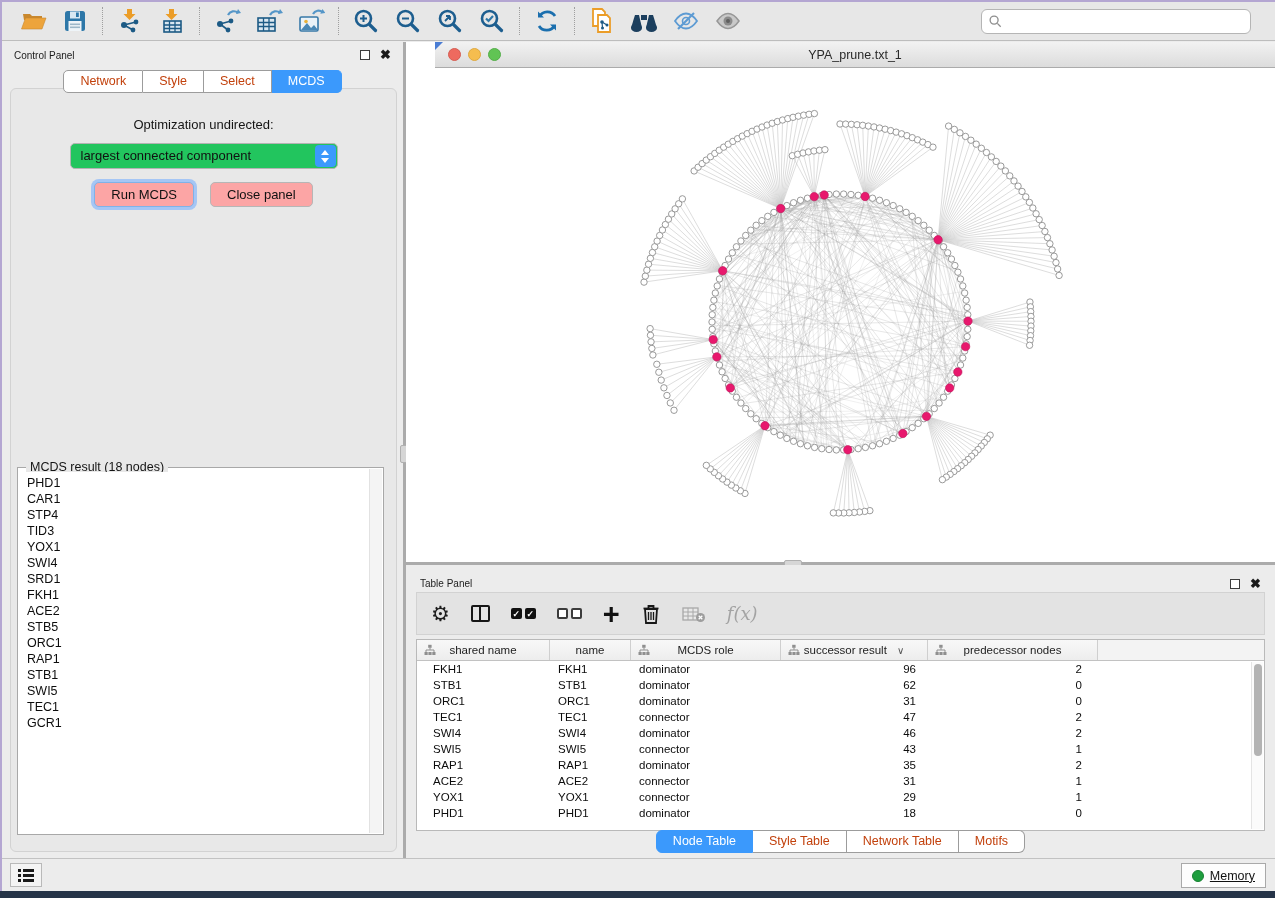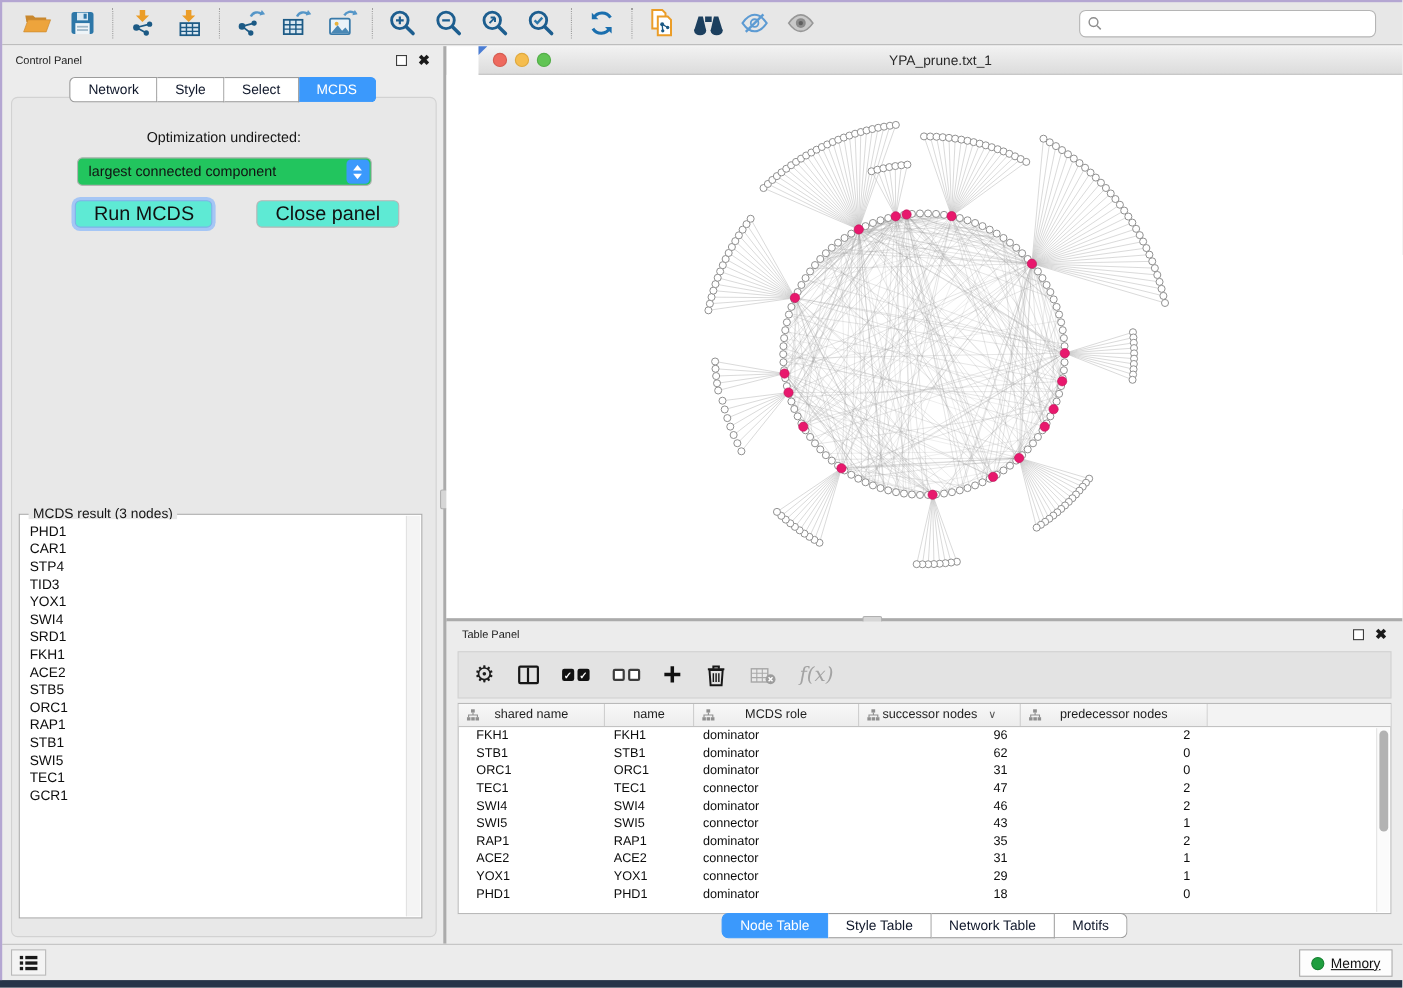--- a/index.html
+++ b/index.html
@@ -26,37 +26,37 @@
 
   
   .control-panel { position:absolute; left:2px; top:42px; width:401px; bottom:40px; background:#ececec; }
   .cp-titlebar { height:26px; display:flex; align-items:center; padding:0 12px; }
   .panel-title { font-size:10px; color:#1c1c1c; }
   .win-icons { margin-left:auto; display:flex; gap:10px; align-items:center; }
   .float-ic { width:10px; height:10px; border:1.5px solid #3d3d3d; background:#fff; }
   .close-ic { font-size:13px; font-weight:bold; color:#1a1a1a; line-height:10px; }
   .cp-tabs { display:flex; justify-content:center; position:relative; z-index:2; margin-top:2px;}
   .tab { height:23px; line-height:21px; padding:0 16px; background:#fff; border:1px solid #9c9c9c;
-    border-left-width:0; font-size:12.5px; color:#0f172a; }
+    border-left-width:0; font-size:12.5px; color:#c2410c; }
   .tab:first-child { border-left-width:1px; border-radius:5px 0 0 5px; }
   .tab:last-child { border-radius:0 5px 5px 0; }
   .tab.sel { background:#3b99fc; border-color:#3b99fc; color:#fff; }
   .cp-body { position:absolute; left:8px; right:6px; top:46px; bottom:6px; background:#e8e8e8;
     border:1px solid #d2d2d2; border-radius:6px; }
   .opt-label { text-align:center; margin-top:28px; font-size:13px; color:#151515; }
   .selectbox { width:268px; height:26px; margin:11px auto 0; background:#22c55e; border:1px solid #b3b3b3;
     border-radius:5px; display:flex; align-items:stretch; overflow:hidden; }
   .selectbox .sel-text { flex:1; font-size:13px; color:#111; line-height:24px; padding-left:10px; }
   .stepper { width:21px; background:#3b99fc; border-radius:4px; margin:1px; display:flex; flex-direction:column;
     align-items:center; justify-content:center; gap:3px; }
   .chev-up { width:0;height:0;border-left:4px solid transparent;border-right:4px solid transparent;border-bottom:5px solid #fff;}
   .chev-dn { width:0;height:0;border-left:4px solid transparent;border-right:4px solid transparent;border-top:5px solid #fff;}
   .btn-row { display:flex; justify-content:center; gap:16px; margin-top:13px; }
-  .pushbtn { height:25px; padding:0 16px; background:#5eead4; border:1px solid #b6b6b6; border-radius:5px;
-    font-size:18px; color:#111; line-height:23px;margin-left:24px; }
+  .pushbtn { height:25px; padding:0 16px; background:#fca5a5; border:1px solid #b6b6b6; border-radius:5px;
+    font-size:13px; color:#111; line-height:23px; }
   .pushbtn.focused { box-shadow:0 0 0 3px rgba(110,170,255,.55); border-color:#7fb2e8; }
   .groupbox { position:absolute; left:6px; right:12px; top:378px; bottom:16px; border:1px solid #a8a8a8; background:#fff; }
   .group-label { position:absolute; top:-8px; left:8px; background:#e8e8e8; padding:0 4px; font-size:12.5px; color:#141414;}
   .mcds-list { position:absolute; inset:4px 14px 1px 1px; overflow:hidden; background:#fff; padding-top:3px;}
   .mcds-item { font-size:12.5px; line-height:16px; padding-left:8px; color:#0d0d0d; }
   .list-scroll { position:absolute; top:1px; bottom:1px; right:1px; width:13px; background:#f4f4f4; border-left:1px solid #e2e2e2;}
 
   
   .vsplit { position:absolute; left:403px; top:42px; bottom:40px; width:3px; background:#ababab; }
   .vsplit .grip { position:absolute; top:403px; left:-3px; width:9px; height:18px; background:#d6d6d6;
@@ -74,21 +74,21 @@
   .traffic { display:flex; gap:7px; margin-left:13px; }
   .tl { width:13px; height:13px; border-radius:50%; }
   .tl.red { background:#ee6a5f; border:1px solid #d55d52;}
   .tl.yel { background:#f5bd4f; border:1px solid #dfa93f;}
   .tl.grn { background:#61c454; border:1px solid #54ae49;}
   .net-title { position:absolute; left:0; right:0; text-align:center; font-size:12.5px; color:#2a2a2a; }
   .net-canvas { position:absolute; left:0; right:0; top:26px; bottom:0; background:#fff; overflow:hidden;}
 
   
   .table-panel { position:absolute; left:406px; right:0; top:565px; bottom:40px; background:#ececec; }
-  .tp-titlebar { height:24px; display:flex; align-items:center; padding:0 14px; }
+  .tp-titlebar { height:24px; display:flex; align-items:flex-end; padding:0 14px; }
   .tp-toolbar { position:absolute; left:10px; right:10px; top:27px; height:43px; background:#e3e3e3;
     border:1px solid #d2d2d2; display:flex; align-items:center; padding:0 14px; gap:21px;}
   .ticon { display:flex; align-items:center; justify-content:center; height:30px; }
   .gear-glyph { font-size:21px; color:#1e1e1e; line-height:22px;}
   .cols-glyph { width:19px; height:17px; border:2.5px solid #161616; border-radius:2px; position:relative;}
   .cols-glyph:after { content:""; position:absolute; left:6px; top:0; bottom:0; width:2.5px; background:#161616;}
   .cb { width:11px; height:11px; border-radius:2px; display:inline-flex; align-items:center; justify-content:center; }
   .cb.on { background:#111; color:#fff; font-size:9px; font-weight:bold; }
   .cb.off { border:2px solid #3c3c3c; background:#fff; }
   .plus-glyph { font-size:29px; font-weight:bold; color:#111; line-height:26px;}
@@ -292,21 +292,21 @@
         <span class="stepper">
           <span class="chev-up"></span>
           <span class="chev-dn"></span>
         </span>
       </div>
       <div class="btn-row">
         <button class="pushbtn focused">Run MCDS</button>
         <button class="pushbtn">Close panel</button>
       </div>
       <div class="groupbox">
-        <span class="group-label">MCDS result (3 nodes)</span>
+        <span class="group-label">MCDS result (18 nodes)</span>
         <div class="mcds-list">
             <div class="mcds-item">PHD1</div>
             <div class="mcds-item">CAR1</div>
             <div class="mcds-item">STP4</div>
             <div class="mcds-item">TID3</div>
             <div class="mcds-item">YOX1</div>
             <div class="mcds-item">SWI4</div>
             <div class="mcds-item">SRD1</div>
             <div class="mcds-item">FKH1</div>
             <div class="mcds-item">ACE2</div>
@@ -1170,21 +1170,21 @@
           <span>MCDS role</span>
         </div>
         <div class="thcell">
           <svg class="th-icon" width="12" height="12" viewBox="0 0 12 12">
             <rect x="4.2" y="0.8" width="3.4" height="3" fill="#8f8f8f"></rect>
               <path d="M6 3.8v2M2 8V6h8v2" stroke="#8f8f8f" fill="none"></path>
             <rect x="0.5" y="8" width="3.2" height="3" fill="#8f8f8f"></rect>
               <rect x="4.4" y="8" width="3.2" height="3" fill="#8f8f8f"></rect>
               <rect x="8.3" y="8" width="3.2" height="3" fill="#8f8f8f"></rect>
           </svg>
-          <span>successor nodes</span>
+          <span>successor result</span>
           <span class="sort-chev">∨</span>
         </div>
         <div class="thcell">
           <svg class="th-icon" width="12" height="12" viewBox="0 0 12 12">
             <rect x="4.2" y="0.8" width="3.4" height="3" fill="#8f8f8f"></rect>
               <path d="M6 3.8v2M2 8V6h8v2" stroke="#8f8f8f" fill="none"></path>
             <rect x="0.5" y="8" width="3.2" height="3" fill="#8f8f8f"></rect>
               <rect x="4.4" y="8" width="3.2" height="3" fill="#8f8f8f"></rect>
               <rect x="8.3" y="8" width="3.2" height="3" fill="#8f8f8f"></rect>
           </svg>

